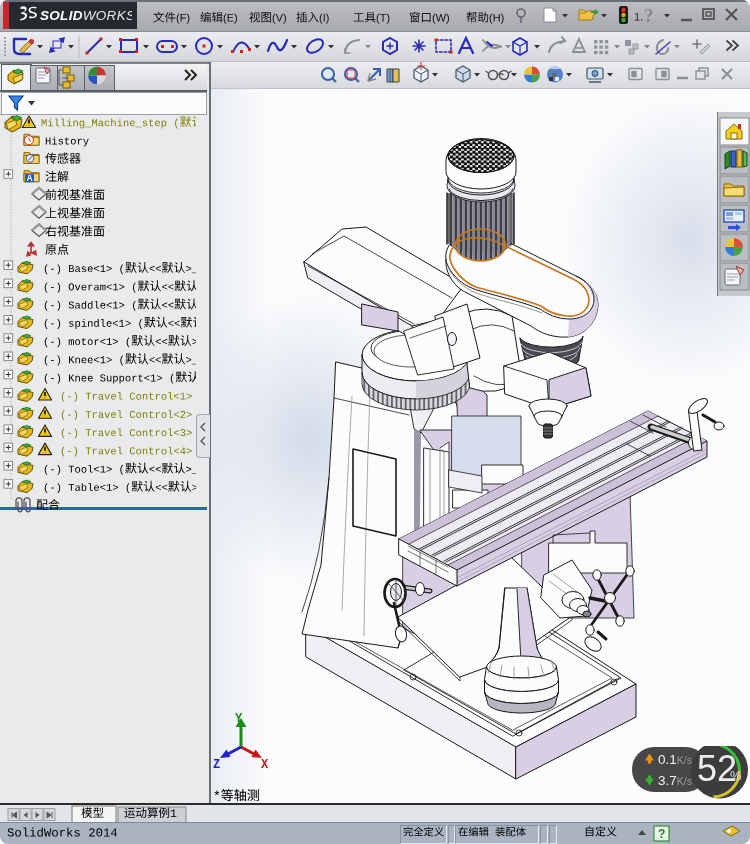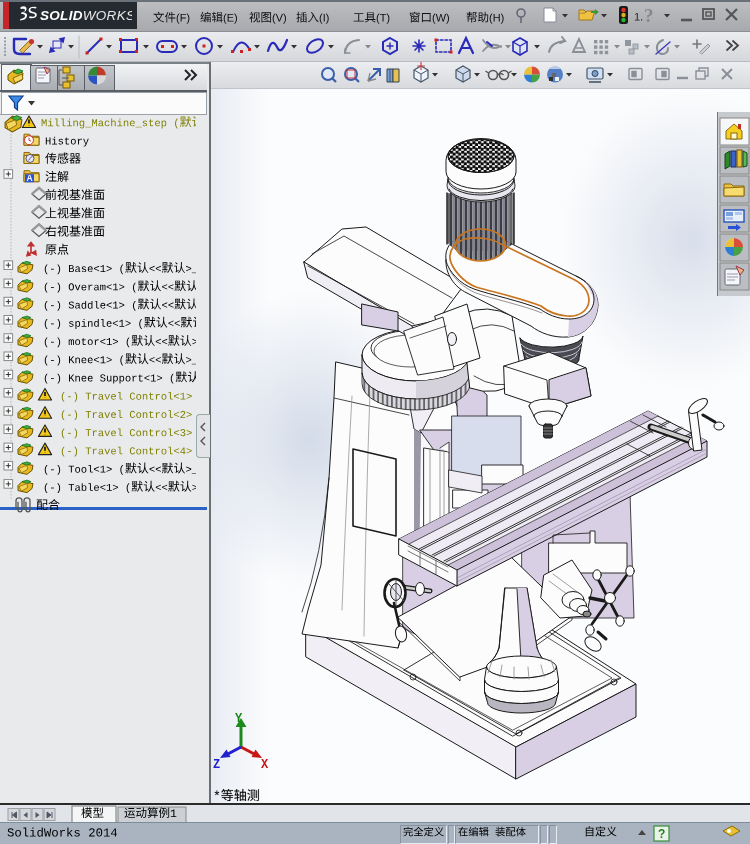--- a/index.html
+++ b/index.html
@@ -1,18 +1,18 @@
 <!DOCTYPE html>
 <html><head><meta charset="utf-8">
 <style>
  html,body { margin:0; padding:0; }
  body { width:750px; height:844px; overflow:hidden; background:#fff;
         font-family:"Liberation Sans", sans-serif; }
  #page { position:relative; width:750px; height:844px; overflow:hidden;
-          background:#dde0e4; }
+          background:#dde0e4;border-radius:8px; }
 </style></head>
 <body>
 <div id="page">
  <div style="position:absolute;left:0;top:88px;width:750px;height:715px;background:#fbfcfd"></div>
     <div style="position:absolute;left:180px;top:290px;width:260px;height:300px;background:radial-gradient(closest-side, rgba(210,218,232,0.95), rgba(210,218,232,0));z-index:2"></div>
     <div style="position:absolute;left:560px;top:90px;width:260px;height:300px;background:radial-gradient(closest-side, rgba(213,220,233,0.9), rgba(213,220,233,0));z-index:2"></div>
     <div style="position:absolute;left:209px;top:88px;width:60px;height:715px;background:linear-gradient(90deg, rgba(216,222,234,0.55), rgba(216,222,234,0));z-index:2"></div>
 
 <div style="position:absolute;left:0;top:0;width:750px;height:31px;background:linear-gradient(#bdbfc3,#a7a9ad);z-index:10;border-bottom:1px solid #8a8f96">
  <div style="position:absolute;left:0;top:0;width:750px;height:2px;background:#6a7078"></div>
@@ -592,20 +592,34 @@
           <path d="M25,131 a9,9 0 0 1 -9,9 l0,-9 z" fill="#48a048"></path>
           <path d="M7,131 a9,9 0 0 1 9,-9 l0,9 z" fill="#e8c23a"></path>
   <rect x="2" y="147" width="29" height="27" fill="#babdc2" stroke="#888"></rect>
   <rect x="7" y="153" width="15" height="16" rx="1.5" fill="#f4f6f8" stroke="#667"></rect>
           <path d="M9,158 h11 M9,161 h11 M9,164 h8" stroke="#99a" stroke-width="1"></path>
           <path d="M18,150 l8,4 l-4,5 z" fill="#e8b87a" stroke="#935"></path>
  </g>
 </svg>
 </div>
 
+<div style="position:absolute;left:630px;top:746px;width:120px;height:57px;z-index:40">
+<svg width="120" height="98" viewBox="0 0 120 98">
+ <rect x="2" y="1" width="76" height="45" rx="22" fill="#3c3c3e" fill-opacity="0.94"></rect>
+ <path d="M15,14.5 l4.5,-7 l4.5,7 h-2.8 v3 h-3.4 v-3 z" fill="#e8920c"></path>
+ <path d="M15,32.5 l4.5,7 l4.5,-7 h-2.8 v-3 h-3.4 v3 z" fill="#38b428"></path>
+ <text x="28" y="18" font-family="Liberation Sans, sans-serif" font-size="13.5" fill="#f0f0f0">0.1<tspan font-size="10.5" fill="#9a9a9a">K/s</tspan></text>
+ <text x="28" y="39" font-family="Liberation Sans, sans-serif" font-size="13.5" fill="#f0f0f0">3.7<tspan font-size="10.5" fill="#9a9a9a">K/s</tspan></text>
+ <circle cx="89.5" cy="24" r="28.5" fill="#3c3c3e"></circle>
+ <path d="M96,-2.2 a26.5,26.5 0 0 1 19.5,25" fill="none" stroke="#35c435" stroke-width="3" transform="translate(-6 1.5)"></path>
+ <path d="M115.5,23 a26.5,26.5 0 0 1 -26,26.3" fill="none" stroke="#d4c22a" stroke-width="3" transform="translate(-6 1.5)"></path>
+ <text x="67" y="35" font-family="Liberation Sans, sans-serif" font-size="36" fill="#ececee" stroke="#3c3c3e" stroke-width="1.6" paint-order="stroke">52</text>
+ <text x="100" y="34" font-family="Liberation Sans, sans-serif" font-size="13" fill="#dcdcde">%</text>
+</svg>
+</div>
 
 <div style="position:absolute;left:0;top:803px;width:750px;height:19px;background:#e1e4e8;border-top:2px solid #2a2a2a;z-index:10">
  <svg width="750" height="19" viewBox="0 0 750 19">
   <g>
           <rect x="8" y="3.5" width="11" height="12" fill="#d6d9dc" stroke="#9aa0a6"></rect>
           <rect x="20" y="3.5" width="11" height="12" fill="#d6d9dc" stroke="#9aa0a6"></rect>
           <rect x="32" y="3.5" width="11" height="12" fill="#d6d9dc" stroke="#9aa0a6"></rect>
           <rect x="44" y="3.5" width="11" height="12" fill="#d6d9dc" stroke="#9aa0a6"></rect>
           <path d="M12,7 v6 m4.5,-6 l-4,3 l4,3 z" stroke="#556" fill="#556" stroke-width="1"></path>
           <path d="M27.5,7 l-4,3 l4,3 z" fill="#556"></path>

